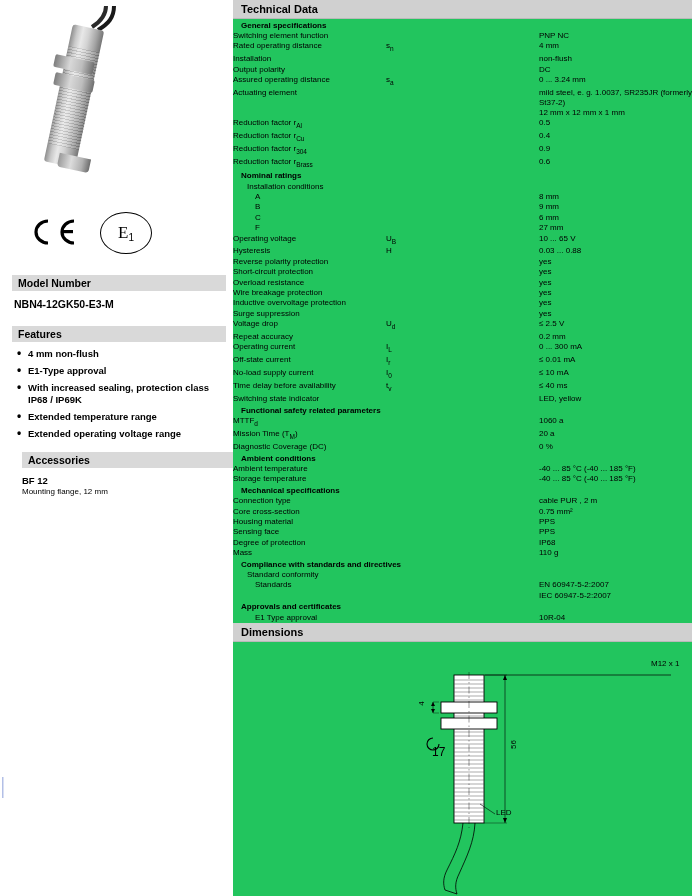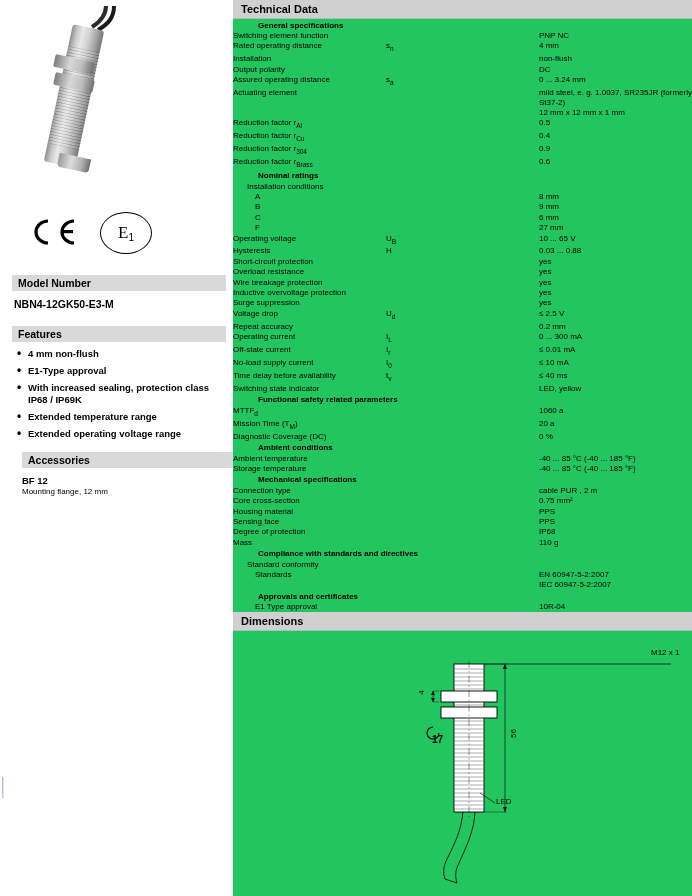--- a/index.html
+++ b/index.html
@@ -131,21 +131,21 @@
     border-collapse: collapse;
     font-size: 8px;
     table-layout: fixed;
   }
   table.spec td { padding: 0.4px 0 0.4px 0; vertical-align: top; line-height: 9.6px; }
   td.c-label { width: 170px; padding-left: 14px; }
   td.c-label.indent { padding-left: 22px; }
   td.c-sym { width: 28px; }
   td.c-val { width: 255px; }
   tr.group td {
-    font-weight: bold; padding-left: 25px; padding-top: 1.5px;
+    font-weight: bold; padding-left: 8px; padding-top: 1.5px;
   }
   tr.sub td { font-weight: normal; padding-left: 14px; }
   .sub-it { font-size: 6.5px; vertical-align: sub; }
 
   
   .dim-area { position: relative; height: 260px; }
   .dim-svg { position: absolute; left: 0; top: 0; }
 </style>
 </head>
 <body>
@@ -301,20 +301,25 @@
           </tr>
           <tr>
             <td class="c-label">Operating voltage</td>
             <td class="c-sym">U<span class="sub-it">B</span></td>
             <td class="c-val">10 ... 65 V</td>
           </tr>
           <tr>
             <td class="c-label">Hysteresis</td>
             <td class="c-sym">H</td>
             <td class="c-val">0.03 ... 0.88</td>
+          </tr>
+          <tr>
+            <td class="c-label">Reverse polarity protection</td>
+            <td class="c-sym"></td>
+            <td class="c-val">yes</td>
           </tr>
           <tr>
             <td class="c-label">Short-circuit protection</td>
             <td class="c-sym"></td>
             <td class="c-val">yes</td>
           </tr>
           <tr>
             <td class="c-label">Overload resistance</td>
             <td class="c-sym"></td>
             <td class="c-val">yes</td>
@@ -532,18 +537,18 @@
         <line x1="272" y1="33" x2="272" y2="181" stroke="#000" stroke-width="0.6"></line>
         <polygon points="272,33 270,38 274,38" fill="#000"></polygon>
         <polygon points="272,181 270,176 274,176" fill="#000"></polygon>
         <line x1="251" y1="33" x2="274" y2="33" stroke="#000" stroke-width="0.4"></line>
         <line x1="251" y1="181" x2="274" y2="181" stroke="#000" stroke-width="0.4"></line>
 
         <line x1="247" y1="162" x2="262" y2="172" stroke="#000" stroke-width="0.6"></line>
       </svg>
       <div style="position:absolute;left:418px;top:17px;font-size:8px;">M12 x 1</div>
       <div style="position:absolute;left:186px;top:57px;font-size:8px;transform:rotate(-90deg);">4</div>
-      <div style="position:absolute;left:199px;top:103px;font-size:10px;font-weight:bold;">17</div>
+      <div style="position:absolute;left:199px;top:103px;font-size:12px;">17</div>
       <div style="position:absolute;left:276px;top:98px;font-size:8px;transform:rotate(-90deg);">56</div>
       <div style="position:absolute;left:263px;top:166px;font-size:8px;">LED</div>
     </div>
   </div>
 </div>
 
 </body></html>

